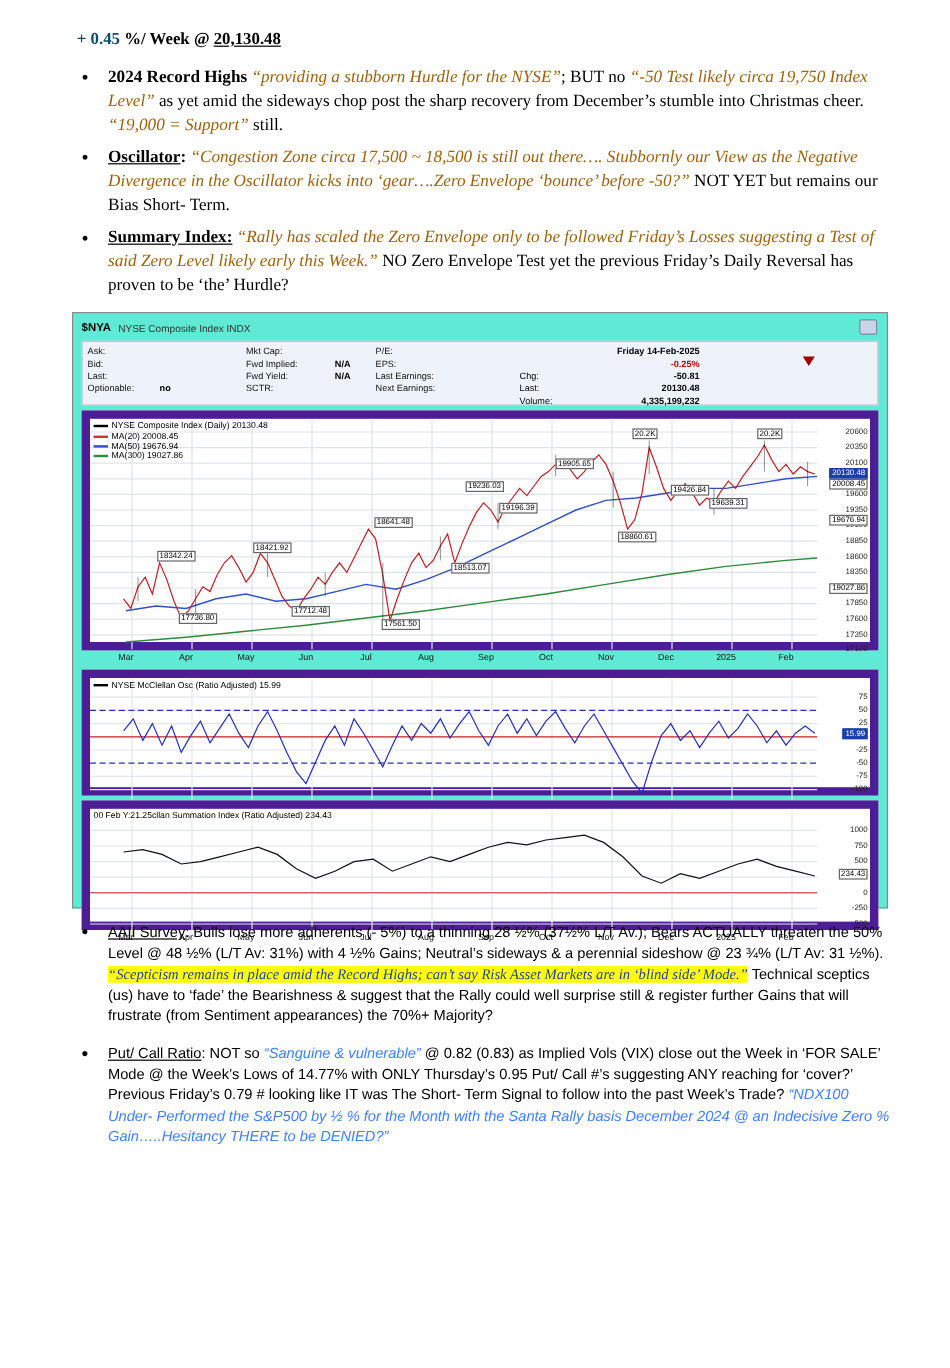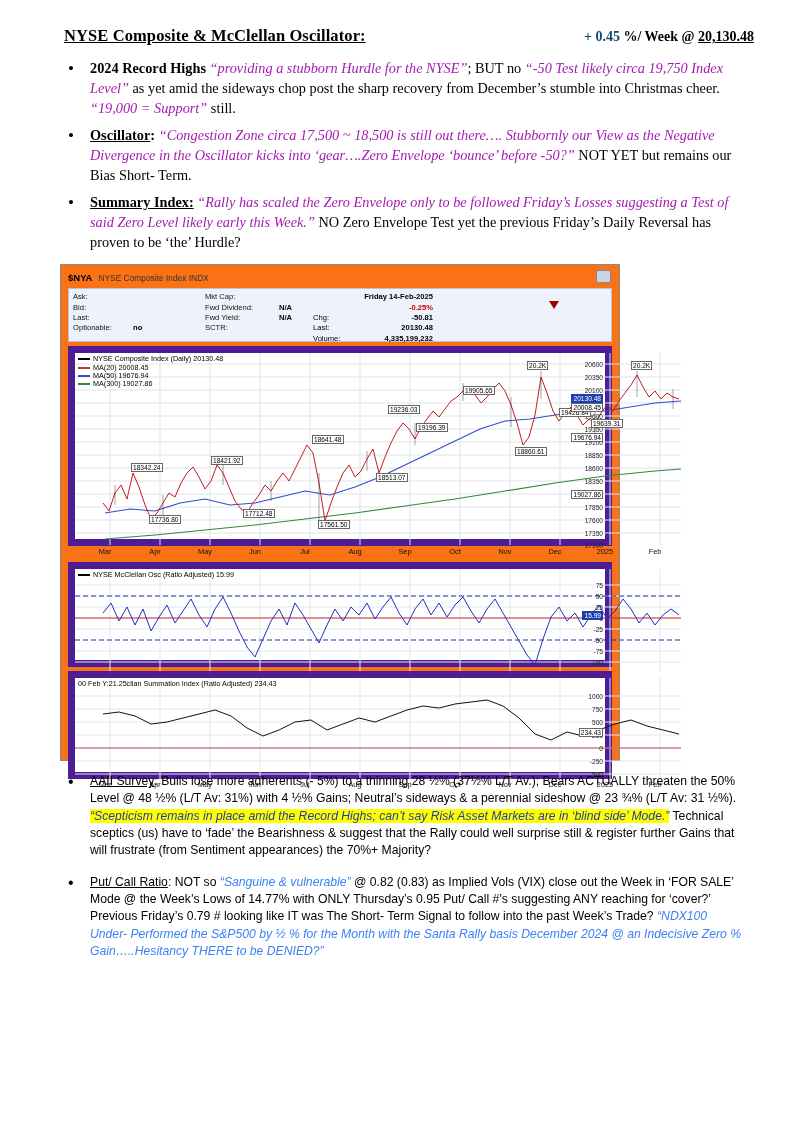--- a/index.html
+++ b/index.html
@@ -34,27 +34,27 @@
   ul.bul>li{
     position:relative;margin:0 0 7px 0;
     font-size:14.3px;line-height:1.40;text-align:left;
   }
   ul.bul>li:before{
     content:"\2022";position:absolute;left:-22px;top:-1px;font-size:17px;
   }
   .b{font-weight:bold;}
   .i{font-style:italic;}
   .u{text-decoration:underline;}
-  .blue{color:#a21caf;}
+  .blue{color:#a16207;}
   
   .chartwrap{
     margin:12px 0 0 26px;
-    width:560px;height:497px;
+    width:680px;height:497px;
     border:1px solid #8a8a8a;
-    background:#f97316;
+    background:#5eead4;
     box-sizing:border-box;
     padding:6px 7px 6px 7px;
     position:relative;
   }
   .sc-top{display:flex;align-items:center;gap:6px;height:13px;}
   .sc-ticker{font-family:"Liberation Sans",sans-serif;font-size:9.5px;font-weight:bold;}
   .sc-name{font-family:"Liberation Sans",sans-serif;font-size:8.4px;color:#333;}
   .sc-logo{
     position:absolute;right:8px;top:5px;width:13px;height:11px;
     background:#c9d4e6;border:1px solid #7e8aa0;border-radius:2px;
@@ -117,30 +117,29 @@
     margin:12px 0 0 0;padding:0 14px 0 56px;list-style:none;
   }
   ul.bul2>li{
     position:relative;margin:0 0 14px 0;
     font-family:"Liberation Sans",sans-serif;
     font-size:12.2px;line-height:1.42;text-align:left;
   }
   ul.bul2>li:before{
     content:"\2022";position:absolute;left:-22px;top:-2px;font-size:16px;
   }
-  .hl{background:#ffff00;font-style:italic;color:#1f3fa8;}
+  .hl{background:#ffff00;font-style:italic;color:#1f3fa8;font-family:Liberation Serif, serif;}
   .sblue{color:#3b82f6;font-style:italic;}
 </style>
 </head>
 <body>
 
 <div class="page">
 
   <div class="hdr">
-    <div class="hdr-title">NYSE Composite &amp; McClellan Oscillator:</div>
     <div class="hdr-right">
       <span class="blue">+ 0.45</span>
       <span>%/ Week @</span>
       <span class="ul">20,130.48</span>
     </div>
   </div>
 
   <ul class="bul">
     <li>
       <span class="b">2024 Record Highs </span><span class="blue i">“providing a stubborn Hurdle for the NYSE”</span>; BUT no <span class="blue i">“-50 Test likely circa 19,750 Index Level”</span> as yet amid the sideways chop post the sharp recovery from December’s stumble into Christmas cheer.  <span class="blue i">“19,000 = Support”</span> still.
@@ -163,23 +162,29 @@
     <div class="quote">
       <div class="qgrid">
         <div class="qcol">
           <div><span class="qlab">Ask:</span></div>
           <div><span class="qlab">Bid:</span></div>
           <div><span class="qlab">Last:</span></div>
           <div><span class="qlab">Optionable:</span><b>no</b></div>
         </div>
         <div class="qcol">
           <div><span class="qlab2">Mkt Cap:</span></div>
-          <div><span class="qlab2">Fwd Dividend:</span><b>N/A</b></div>
+          <div><span class="qlab2">Fwd Implied:</span><b>N/A</b></div>
           <div><span class="qlab2">Fwd Yield:</span><b>N/A</b></div>
           <div><span class="qlab2">SCTR:</span></div>
+        </div>
+        <div class="qcol">
+          <div><span class="qlab3">P/E:</span></div>
+          <div><span class="qlab3">EPS:</span></div>
+          <div><span class="qlab3">Last Earnings:</span></div>
+          <div><span class="qlab3">Next Earnings:</span></div>
         </div>
         <div class="qcol qright">
           <div class="qdate" style="text-align:right;">Friday  14-Feb-2025</div>
           <div class="qred">-0.25%</div>
           <div class="qrow-r">
               <span>Chg:</span>
               <b>-50.81</b>
             </div>
           <div class="qrow-r">
               <span>Last:</span>

